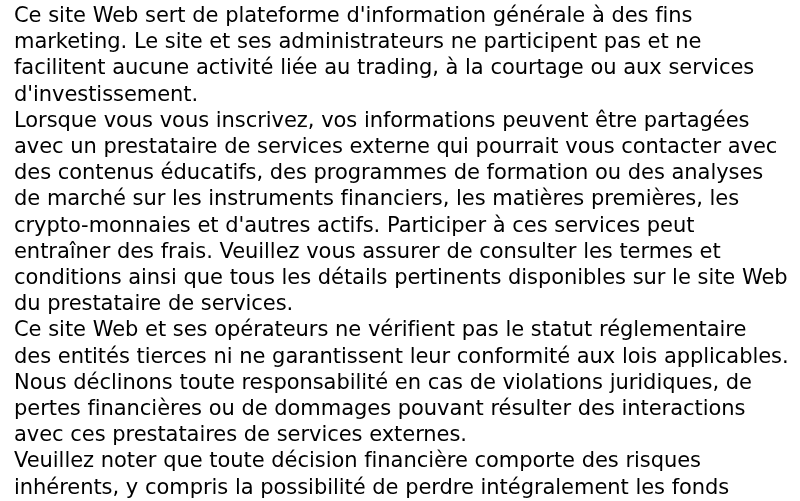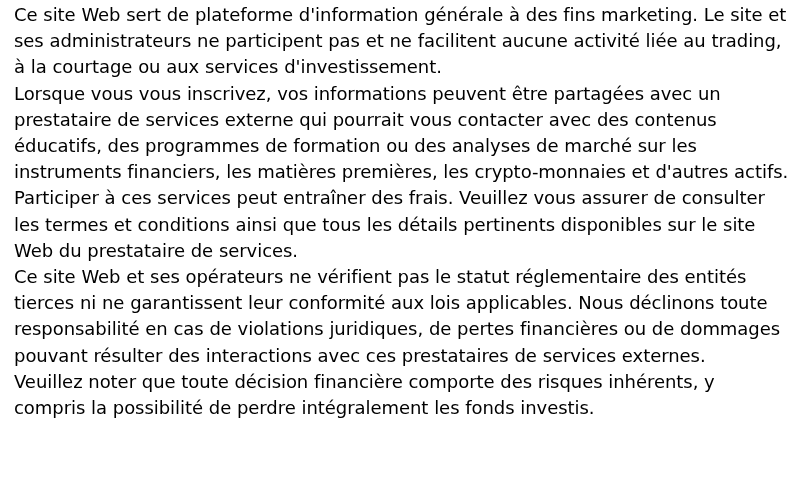--- a/index.html
+++ b/index.html
@@ -13,21 +13,21 @@
     font-family: "DejaVu Sans", sans-serif;
     color: #000000;
     overflow: hidden;
   }
   .disclaimer {
     box-sizing: border-box;
     width: 800px;
     padding: 2px 10px 0 14px;
   }
   .para {
-    font-size: 18px;
+    font-size: 21px;
     line-height: 26.2px;
     letter-spacing: -0.05px;
     margin: 0;
     text-align: left;
     word-spacing: 0.1px;
   }
 </style>
 </head>
 <body>
 

